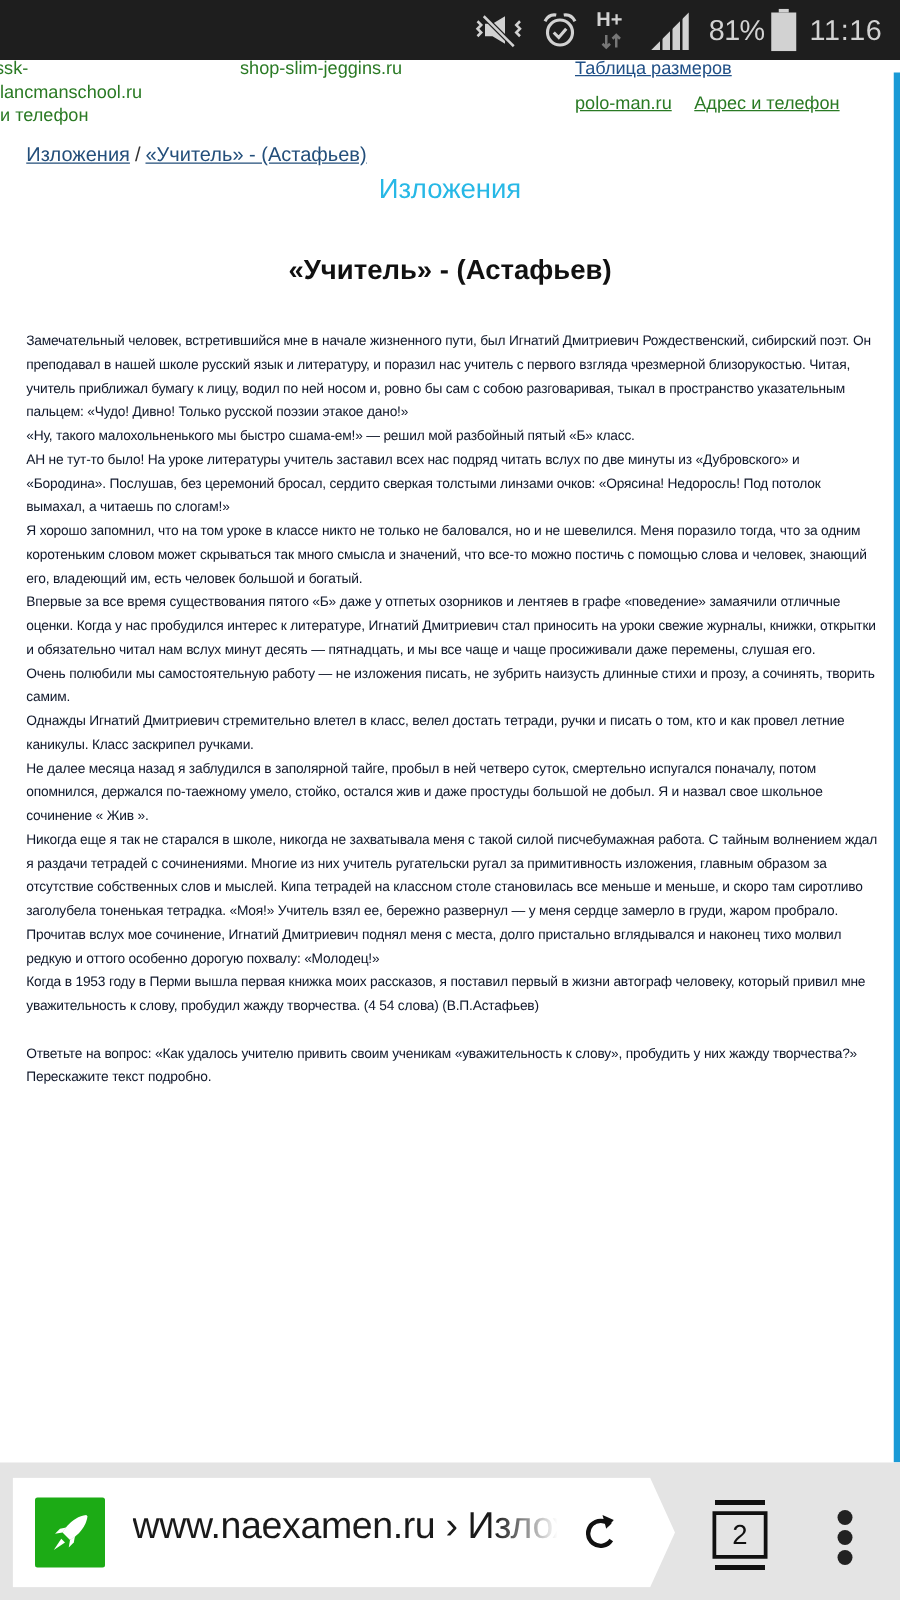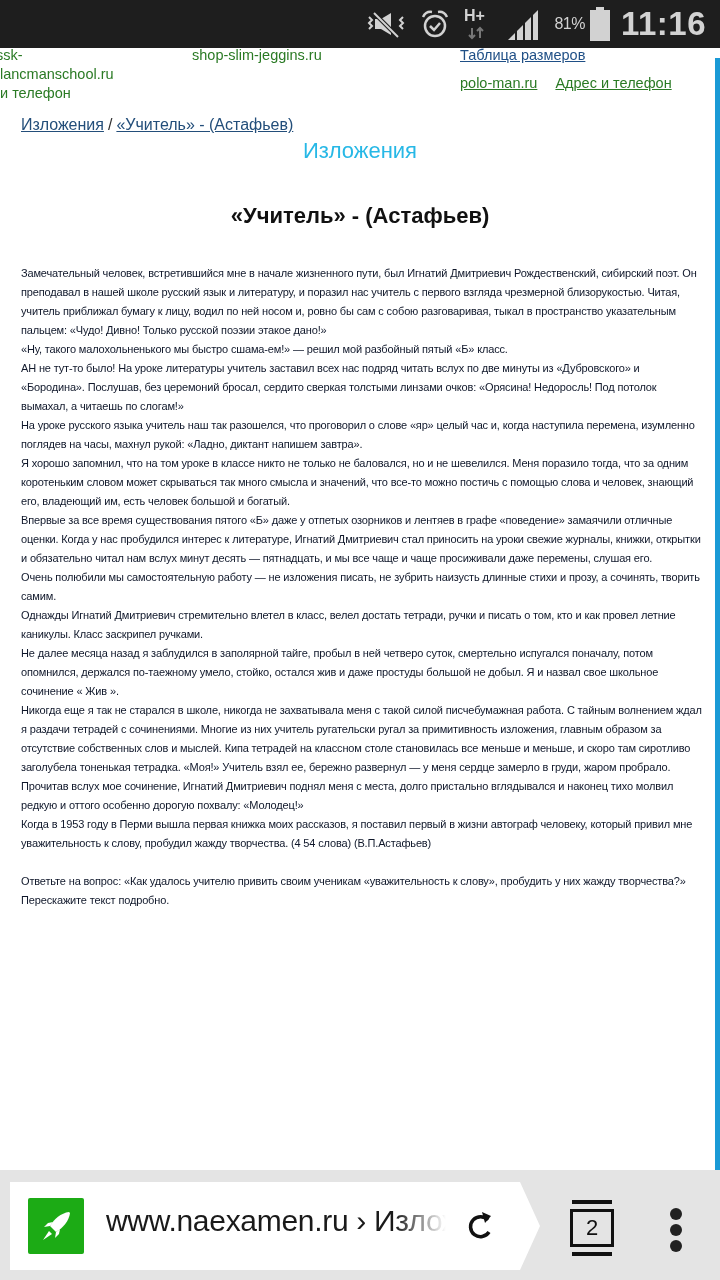--- a/index.html
+++ b/index.html
@@ -7,22 +7,22 @@
     body { position: relative; font-family: "Liberation Sans", sans-serif; }
 
     
     .status-bar {
       position: absolute; top: 0; left: 0; width: 720px; height: 48px;
       background: #1e1e1e; color: #d2d2d2; z-index: 5;
       display: flex; align-items: center; justify-content: flex-end;
       padding-right: 14px;
     }
     .status-bar .sb-icon { display: inline-flex; align-items: center; margin-left: 14px; }
-    .sb-battery-pct { font-size: 16px; margin-left: 14px; letter-spacing: -0.5px; }
-    .sb-time { font-size: 33px; margin-left: 10px; font-weight: bold; letter-spacing: 0.5px; }
+    .sb-battery-pct { font-size: 23px; margin-left: 14px; letter-spacing: -0.5px; }
+    .sb-time { font-size: 23px; margin-left: 10px; font-weight: normal; letter-spacing: 0.5px; }
 
     
     .page { position: absolute; top: 48px; left: 0; width: 720px; height: 1122px; overflow: hidden; }
     .right-rule { position: absolute; top: 10px; right: 0; width: 5px; height: 1112px; background: #1a9ad6; }
 
     .ad-row { position: absolute; font-size: 14.5px; color: #2a7a24; line-height: 19px; }
     .ad-row a { color: #2a7a24; text-decoration: none; }
     .ad-col1 { left: 0; top: -2px; }
     .ad-col2 { left: 192px; top: -2px; }
     .ad-col3 { left: 460px; top: -2px; }
@@ -155,21 +155,20 @@
     <a>Изложения</a><span class="sep">/</span><a>«Учитель» - (Астафьев)</a>
   </div>
 
   <div class="section-title">Изложения</div>
   <h1 class="page-title">«Учитель» - (Астафьев)</h1>
 
   <div class="article">
     <p>Замечательный человек, встретившийся мне в начале жизненного пути, был Игнатий Дмитриевич Рождественский, сибирский поэт. Он преподавал в нашей школе русский язык и литературу, и поразил нас учитель с первого взгляда чрезмерной близорукостью. Читая, учитель приближал бумагу к лицу, водил по ней носом и, ровно бы сам с собою разговаривая, тыкал в пространство указательным пальцем: «Чудо! Дивно! Только русской поэзии этакое дано!»</p>
     <p>«Ну, такого малохольненького мы быстро сшама-ем!» — решил мой разбойный пятый «Б» класс.</p>
     <p>АН не тут-то было! На уроке литературы учитель заставил всех нас подряд читать вслух по две минуты из «Дубровского» и «Бородина». Послушав, без церемоний бросал, сердито сверкая толстыми линзами очков: «Орясина! Недоросль! Под потолок вымахал, а читаешь по слогам!»</p>
-    <p>На уроке русского языка учитель наш так разошелся, что проговорил о слове «яр» целый час и, когда наступила перемена, изумленно поглядев на часы, махнул рукой: «Ладно, диктант напишем завтра».</p>
     <p>Я хорошо запомнил, что на том уроке в классе никто не только не баловался, но и не шевелился. Меня поразило тогда, что за одним коротеньким словом может скрываться так много смысла и значений, что все-то можно постичь с помощью слова и человек, знающий его, владеющий им, есть человек большой и богатый.</p>
     <p>Впервые за все время существования пятого «Б» даже у отпетых озорников и лентяев в графе «поведение» замаячили отличные оценки. Когда у нас пробудился интерес к литературе, Игнатий Дмитриевич стал приносить на уроки свежие журналы, книжки, открытки и обязательно читал нам вслух минут десять — пятнадцать, и мы все чаще и чаще просиживали даже перемены, слушая его.</p>
     <p>Очень полюбили мы самостоятельную работу — не изложения писать, не зубрить наизусть длинные стихи и прозу, а сочинять, творить самим.</p>
     <p>Однажды Игнатий Дмитриевич стремительно влетел в класс, велел достать тетради, ручки и писать о том, кто и как провел летние каникулы. Класс заскрипел ручками.</p>
     <p>Не далее месяца назад я заблудился в заполярной тайге, пробыл в ней четверо суток, смертельно испугался поначалу, потом опомнился, держался по-таежному умело, стойко, остался жив и даже простуды большой не добыл. Я и назвал свое школьное сочинение « Жив ».</p>
     <p>Никогда еще я так не старался в школе, никогда не захватывала меня с такой силой писчебумажная работа. С тайным волнением ждал я раздачи тетрадей с сочинениями. Многие из них учитель ругательски ругал за примитивность изложения, главным образом за отсутствие собственных слов и мыслей. Кипа тетрадей на классном столе становилась все меньше и меньше, и скоро там сиротливо заголубела тоненькая тетрадка. «Моя!» Учитель взял ее, бережно развернул — у меня сердце замерло в груди, жаром пробрало. Прочитав вслух мое сочинение, Игнатий Дмитриевич поднял меня с места, долго пристально вглядывался и наконец тихо молвил редкую и оттого особенно дорогую похвалу: «Молодец!»</p>
     <p>Когда в 1953 году в Перми вышла первая книжка моих рассказов, я поставил первый в жизни автограф человеку, который привил мне уважительность к слову, пробудил жажду творчества. (4 54 слова) (В.П.Астафьев)</p>
     <div class="gap"></div>
     <p>Ответьте на вопрос: «Как удалось учителю привить своим ученикам «уважительность к слову», пробудить у них жажду творчества?»</p>
     <p>Перескажите текст подробно.</p>

